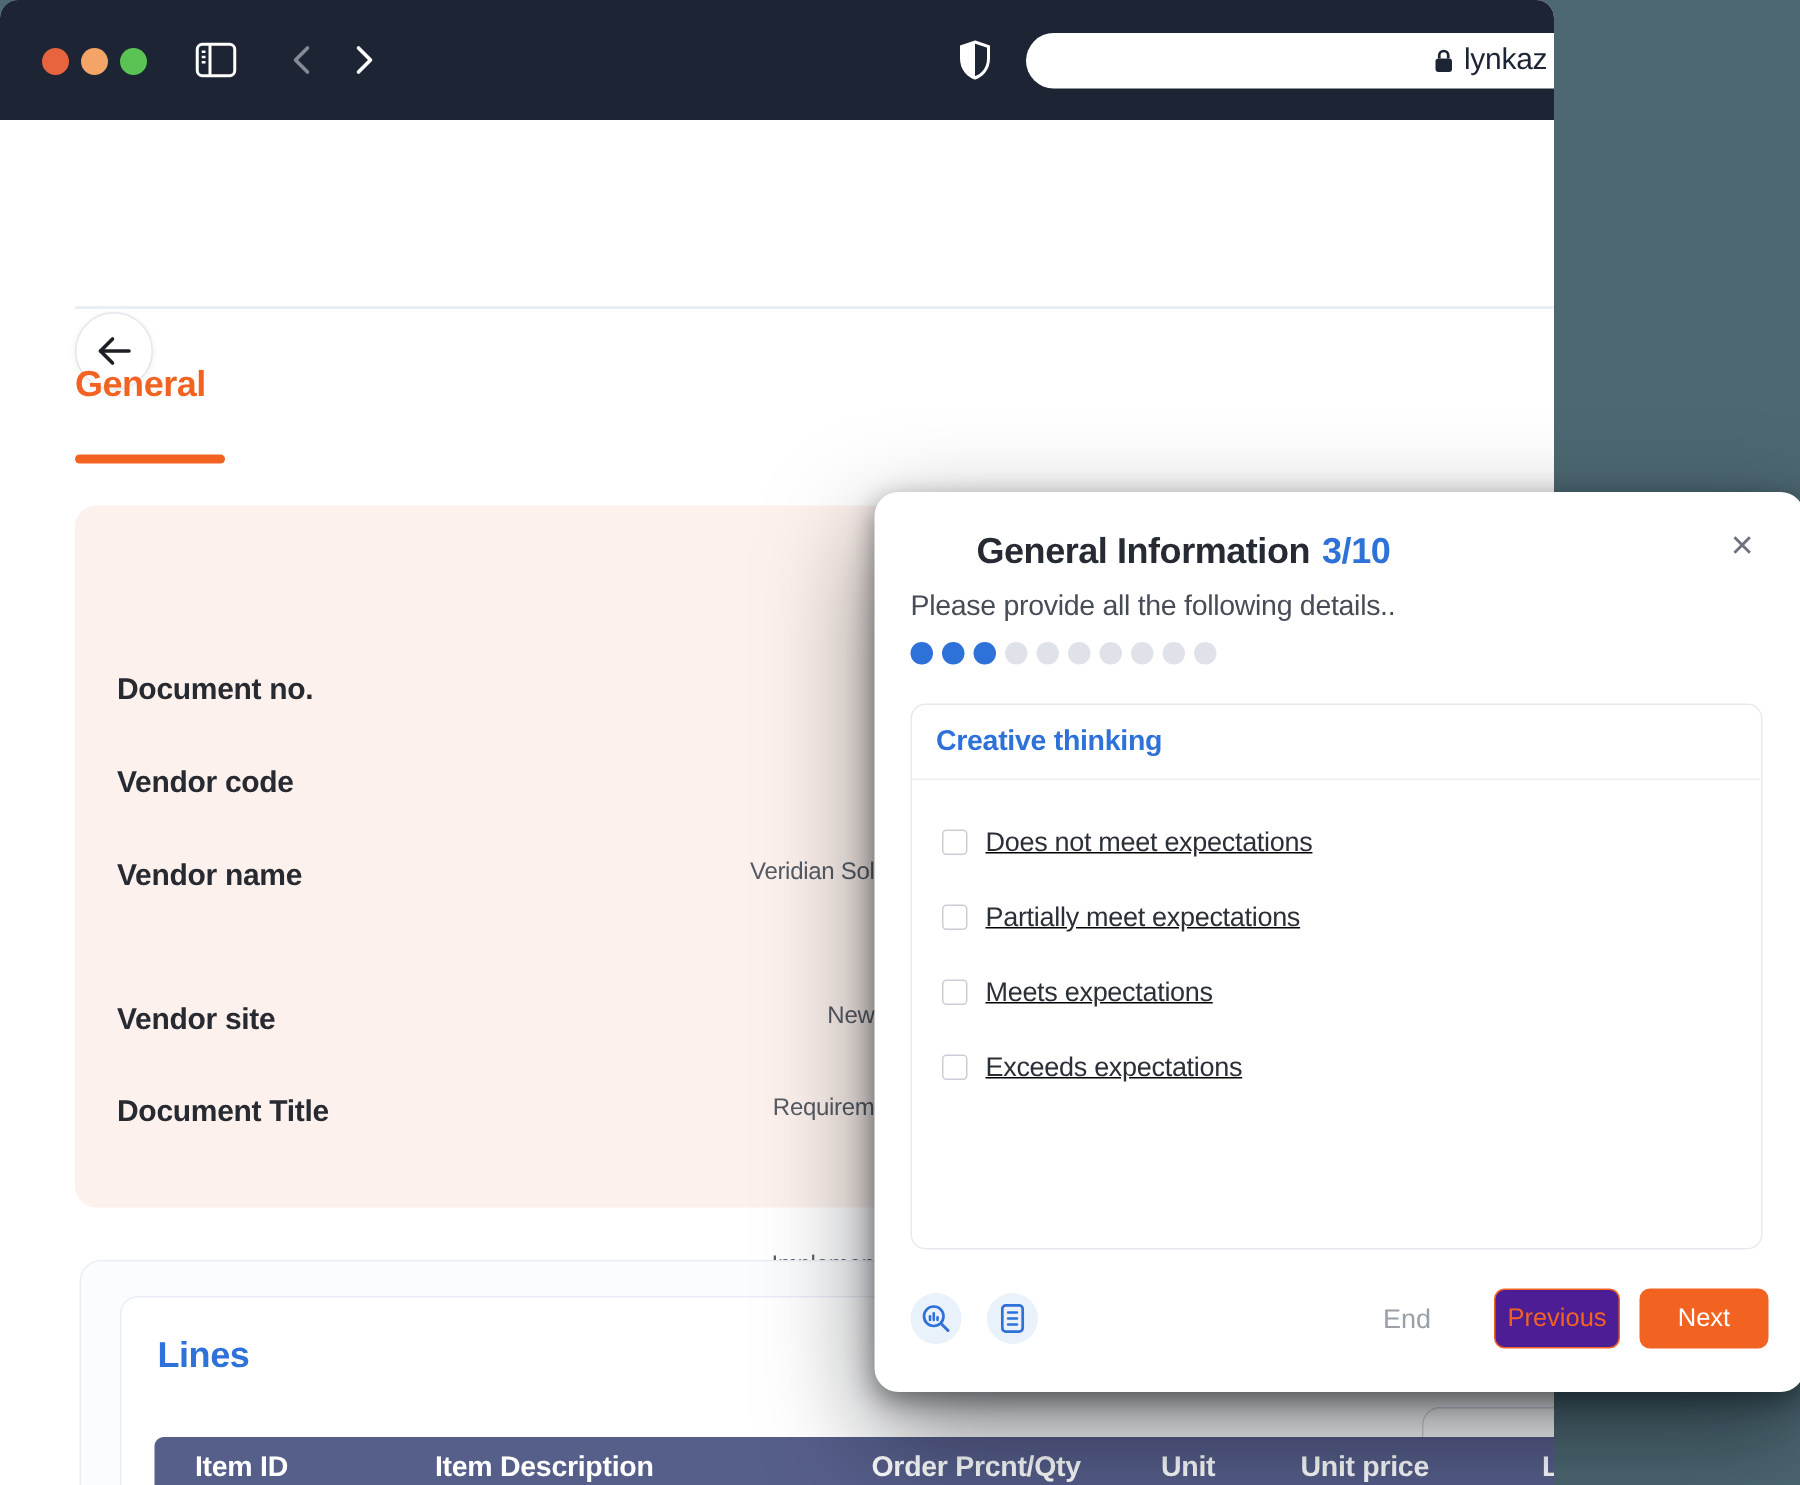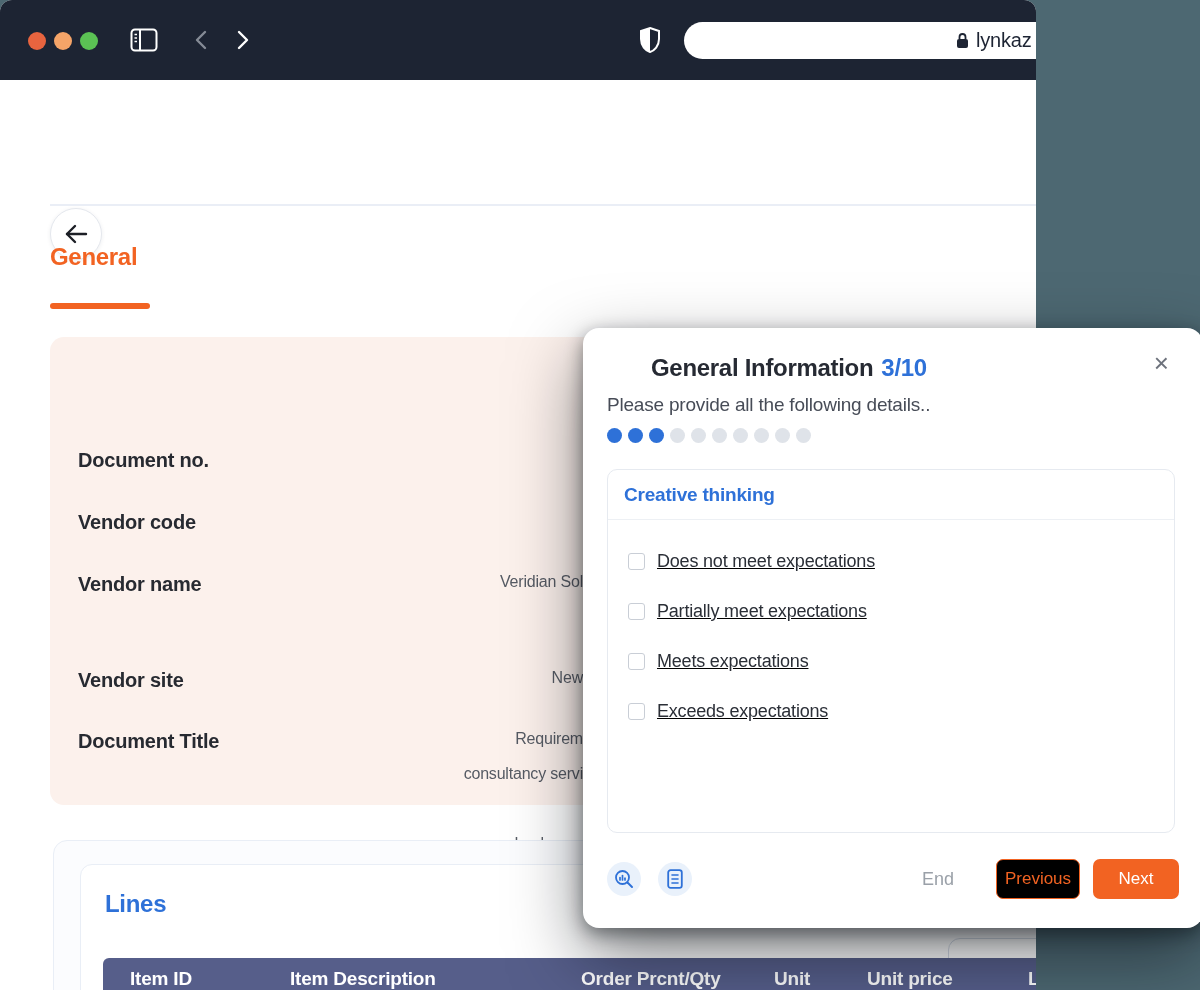--- a/index.html
+++ b/index.html
@@ -68,21 +68,21 @@
         font-size:19px;font-weight:700;color:var(--blue);letter-spacing:-.2px;}
   .q-list{padding:16px 0 0 20px;}
   .opt-row{height:50px;display:flex;align-items:center;cursor:pointer;text-decoration:underline;}
   .cb{width:17px;height:17px;border:1.5px solid #c9ced6;border-radius:3px;background:#fff;flex:0 0 auto;}
   .opt-label{margin-left:12px;font-size:18px;color:#2b2f37;letter-spacing:-.2px;}
   .m-footer{position:absolute;left:24px;right:24px;top:528px;height:46px;display:flex;align-items:center;}
   .circ-btn{width:34px;height:34px;border-radius:50%;background:#e9f1fb;display:flex;align-items:center;justify-content:center;cursor:pointer;}
   .circ-btn + .circ-btn{margin-left:17px;}
   .spacer{flex:1;}
   .end-btn{font-size:18px;color:#9aa0a8;margin-right:42px;cursor:pointer;}
-  .prev-btn{width:84px;height:40px;border:1px solid var(--orange);border-radius:7px;background:#000000;
+  .prev-btn{width:84px;height:40px;border:1px solid var(--orange);border-radius:7px;background:#4c1d95;
         color:var(--orange);font-size:17px;display:flex;align-items:center;justify-content:center;cursor:pointer;}
   .next-btn{width:86px;height:40px;border:none;border-radius:7px;background:var(--orange);
         color:#fff;font-size:17px;display:flex;align-items:center;justify-content:center;margin-left:13px;cursor:pointer;}
 </style>
 </head>
 <body>
 
 <div class="screen">
   <div style="position:absolute;right:0;top:0;width:164px;height:990px;background:var(--teal);"></div>
 
@@ -144,21 +144,20 @@
       <div class="pink-panel">
         <div class="f-label" style="top:112px">Document no.</div>
         <div class="f-label" style="top:174px">Vendor code</div>
         <div class="f-label" style="top:236px">Vendor name</div>
         <div class="f-label" style="top:332px">Vendor site</div>
         <div class="f-label" style="top:393px">Document Title</div>
 
         <div class="f-value" style="top:236px">Veridian Sol</div>
         <div class="f-value" style="top:332px">New</div>
         <div class="f-value" style="top:393px">Requirem</div>
-        <div class="f-value" style="top:428px">consultancy servi</div>
         <div class="f-value" style="top:498px">Implemen</div>
       </div>
 
       <div class="lines-outer"></div>
       <div class="lines-inner"></div>
       <div class="lines-title">Lines</div>
       <div class="sliver-btn"></div>
       <div class="tbl-head">
           <span class="th c0">Item ID</span>
           <span class="th c1">Item Description</span>

